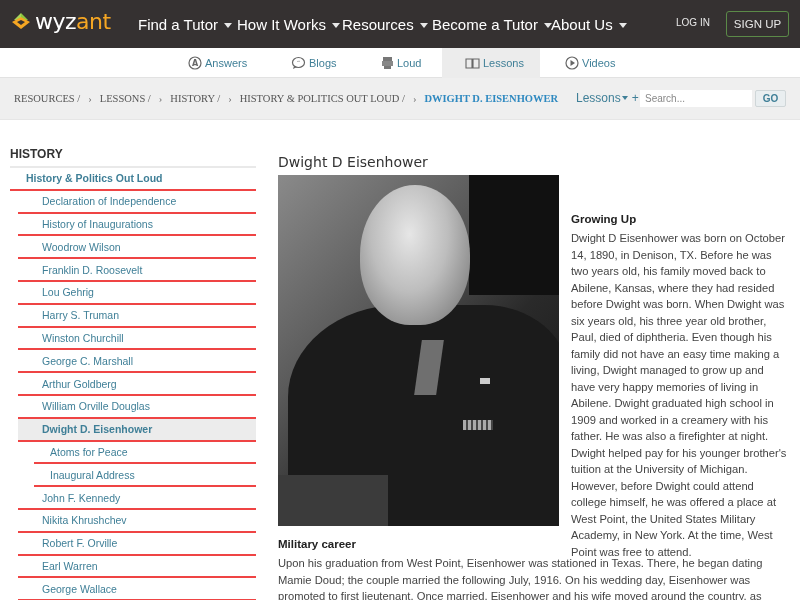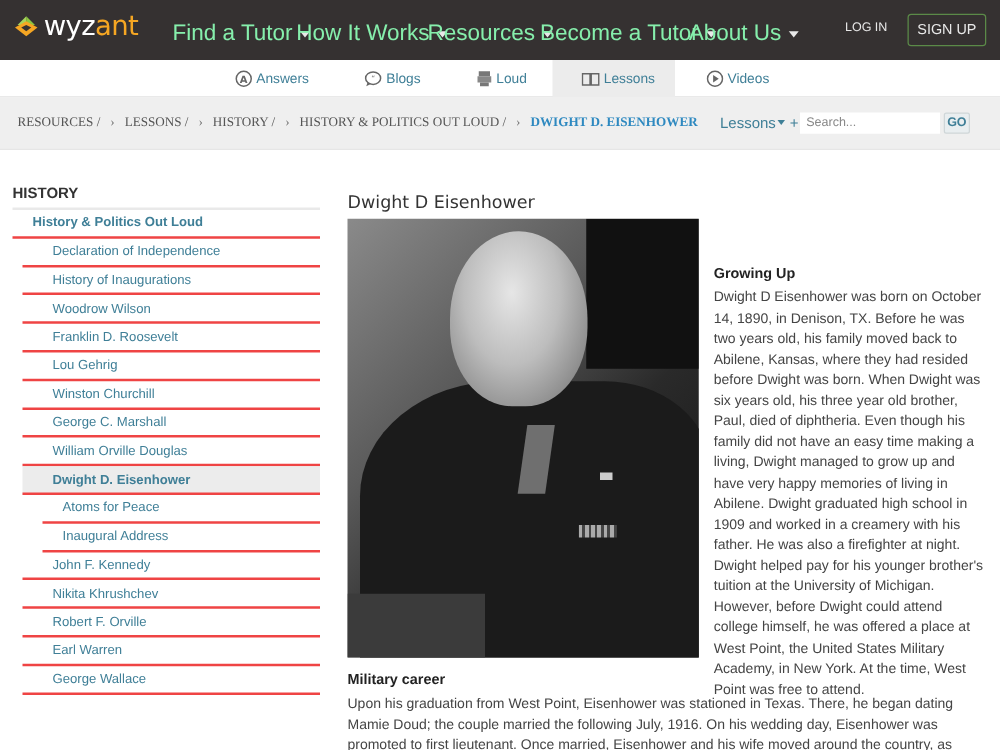--- a/index.html
+++ b/index.html
@@ -3,38 +3,38 @@
   <meta charset="utf-8">
   <style>
     * { box-sizing: border-box; margin: 0; padding: 0; }
     html, body { width: 800px; height: 600px; overflow: hidden; background: #fff; font-family: "DejaVu Sans", sans-serif; }
     .topnav { height: 48px; background: #353131; display: flex; align-items: center; position: relative; }
     .logo { position: absolute; left: 10px; top: 11px; display: flex; align-items: center; }
     .logo-mark { width: 22px; height: 22px; position: relative; margin-right: 3px; }
     .logo-text { font-size: 22px; font-family: "DejaVu Sans", sans-serif; letter-spacing: -0.5px; line-height: 22px; }
     .logo-text .w { color: #ffffff; }
     .logo-text .o { color: #f5a623; }
-    .nav-item { position: absolute; top: 16px; color: #86efac; font-size: 18px; font-family: "Liberation Sans", sans-serif; display: flex; align-items: center; cursor: pointer; }
+    .nav-item { position: absolute; top: 16px; color: #ffffff; font-size: 15px; font-family: "Liberation Sans", sans-serif; display: flex; align-items: center; cursor: pointer; }
     .caret { display: inline-block; width: 0; height: 0; border-left: 4px solid transparent; border-right: 4px solid transparent; border-top: 5px solid #e8e8e8; margin-left: 6px; margin-top: 1px; }
     .login { position: absolute; left: 676px; top: 17px; color: #e8e8e8; font-size: 10px; font-family: "Liberation Sans", sans-serif; }
     .signup { position: absolute; left: 726px; top: 11px; width: 63px; height: 26px; border: 1px solid #5b8a48; border-radius: 3px; color: #e8e8e8; font-size: 11.5px; font-family: "Liberation Sans", sans-serif; display: flex; align-items: center; justify-content: center; }
     .subnav { height: 30px; background: #fff; position: relative; border-bottom: 1px solid #e2e2e2; }
     .subtab { position: absolute; top: 0; height: 30px; display: flex; align-items: center; color: #3f7f97; font-size: 11px; font-family: "Liberation Sans", sans-serif; }
     .subtab.active { background: #ececec; }
     .subtab svg { margin-right: 3px; }
     .crumbbar { height: 42px; background: #efefef; position: relative; border-bottom: 1px solid #e6e6e6; }
     .crumbs { position: absolute; left: 14px; top: 15px; font-size: 10.5px; font-family: Liberation Serif, serif; color: #555; display: flex; align-items: center; white-space: nowrap; }
     .crumbs .sep { margin: 0 8px; color: #777; }
     .crumbs .cur { color: #2e89c0; font-weight: bold; }
     .lessons-dd { position: absolute; left: 576px; top: 91px; color: #3f7f97; font-size: 12px; font-family: "Liberation Sans", sans-serif; display: flex; align-items: center; }
     .lessons-dd .tri { width: 0; height: 0; border-left: 3px solid transparent; border-right: 3px solid transparent; border-top: 4px solid #3f7f97; margin-left: 1px; }
     .lessons-dd .plus { margin-left: 4px; }
     .search { position: absolute; left: 640px; top: 90px; width: 112px; height: 17px; border: none; background: #fff; font-size: 10px; padding-left: 5px; color: #555; font-family: "Liberation Sans", sans-serif; }
     .search::placeholder { color: #888; }
-    .go { position: absolute; left: 755px; top: 90px; width: 21px; height: 17px; border: 1px solid #cfd6d8; background: #e9eef0; color: #3f7f97; font-weight: bold; font-size: 10px; display: flex; align-items: center; justify-content: center; border-radius: 2px; font-family: "Liberation Sans", sans-serif; }
+    .go { position: absolute; left: 755px; top: 90px; width: 31px; height: 17px; border: 1px solid #cfd6d8; background: #e9eef0; color: #3f7f97; font-weight: bold; font-size: 10px; display: flex; align-items: center; justify-content: center; border-radius: 2px; font-family: "Liberation Sans", sans-serif; }
     .sidebar { position: absolute; left: 10px; top: 144px; width: 246px; }
     .side-head { font-family: "Liberation Sans", sans-serif; font-weight: bold; font-size: 12px; color: #333; height: 24px; padding-top: 3px; border-bottom: 2px solid #e9e9e9; }
     .side-item { font-family: "Liberation Sans", sans-serif; font-size: 10.5px; color: #3f7f97; height: 22.8px; display: flex; align-items: center; border-bottom: 2px solid #ef4444; margin-left: 8px; padding-left: 24px; }
     .side-item.lvl0 { padding-left: 16px; font-weight: bold; margin-left: 0; }
     .side-item.lvl2 { padding-left: 40px; margin-left: 24px; padding-left: 16px; }
     .side-item.active { background: #ececec; font-weight: bold; }
     .main-title { position: absolute; left: 278px; top: 154px; font-size: 14px; color: #333; font-family: "DejaVu Sans", sans-serif; }
     .photo { position: absolute; left: 278px; top: 175px; width: 281px; height: 351px; background: linear-gradient(135deg, #8a8a8a 0%, #5a5a5a 35%, #2a2a2a 60%, #111 100%); overflow: hidden; }
     .photo .bgR { position: absolute; right: 0; top: 0; width: 90px; height: 120px; background: #111; }
     .photo .head { position: absolute; left: 82px; top: 10px; width: 110px; height: 140px; border-radius: 50% 50% 45% 45%; background: radial-gradient(ellipse at 45% 35%, #e6e6e6 0%, #bdbdbd 45%, #6d6d6d 100%); }
@@ -151,22 +151,24 @@
 <div class="go">GO</div>
 
 <div class="sidebar">
   <div class="side-head">HISTORY</div>
   <div class="side-item lvl0">History &amp; Politics Out Loud</div>
   <div class="side-item">Declaration of Independence</div>
   <div class="side-item">History of Inaugurations</div>
   <div class="side-item">Woodrow Wilson</div>
   <div class="side-item">Franklin D. Roosevelt</div>
   <div class="side-item">Lou Gehrig</div>
+  <div class="side-item">Harry S. Truman</div>
   <div class="side-item">Winston Churchill</div>
   <div class="side-item">George C. Marshall</div>
+  <div class="side-item">Arthur Goldberg</div>
   <div class="side-item">William Orville Douglas</div>
   <div class="side-item active">Dwight D. Eisenhower</div>
   <div class="side-item lvl2">Atoms for Peace</div>
   <div class="side-item lvl2">Inaugural Address</div>
   <div class="side-item">John F. Kennedy</div>
   <div class="side-item">Nikita Khrushchev</div>
   <div class="side-item">Robert F. Orville</div>
   <div class="side-item">Earl Warren</div>
   <div class="side-item">George Wallace</div>
 </div>

